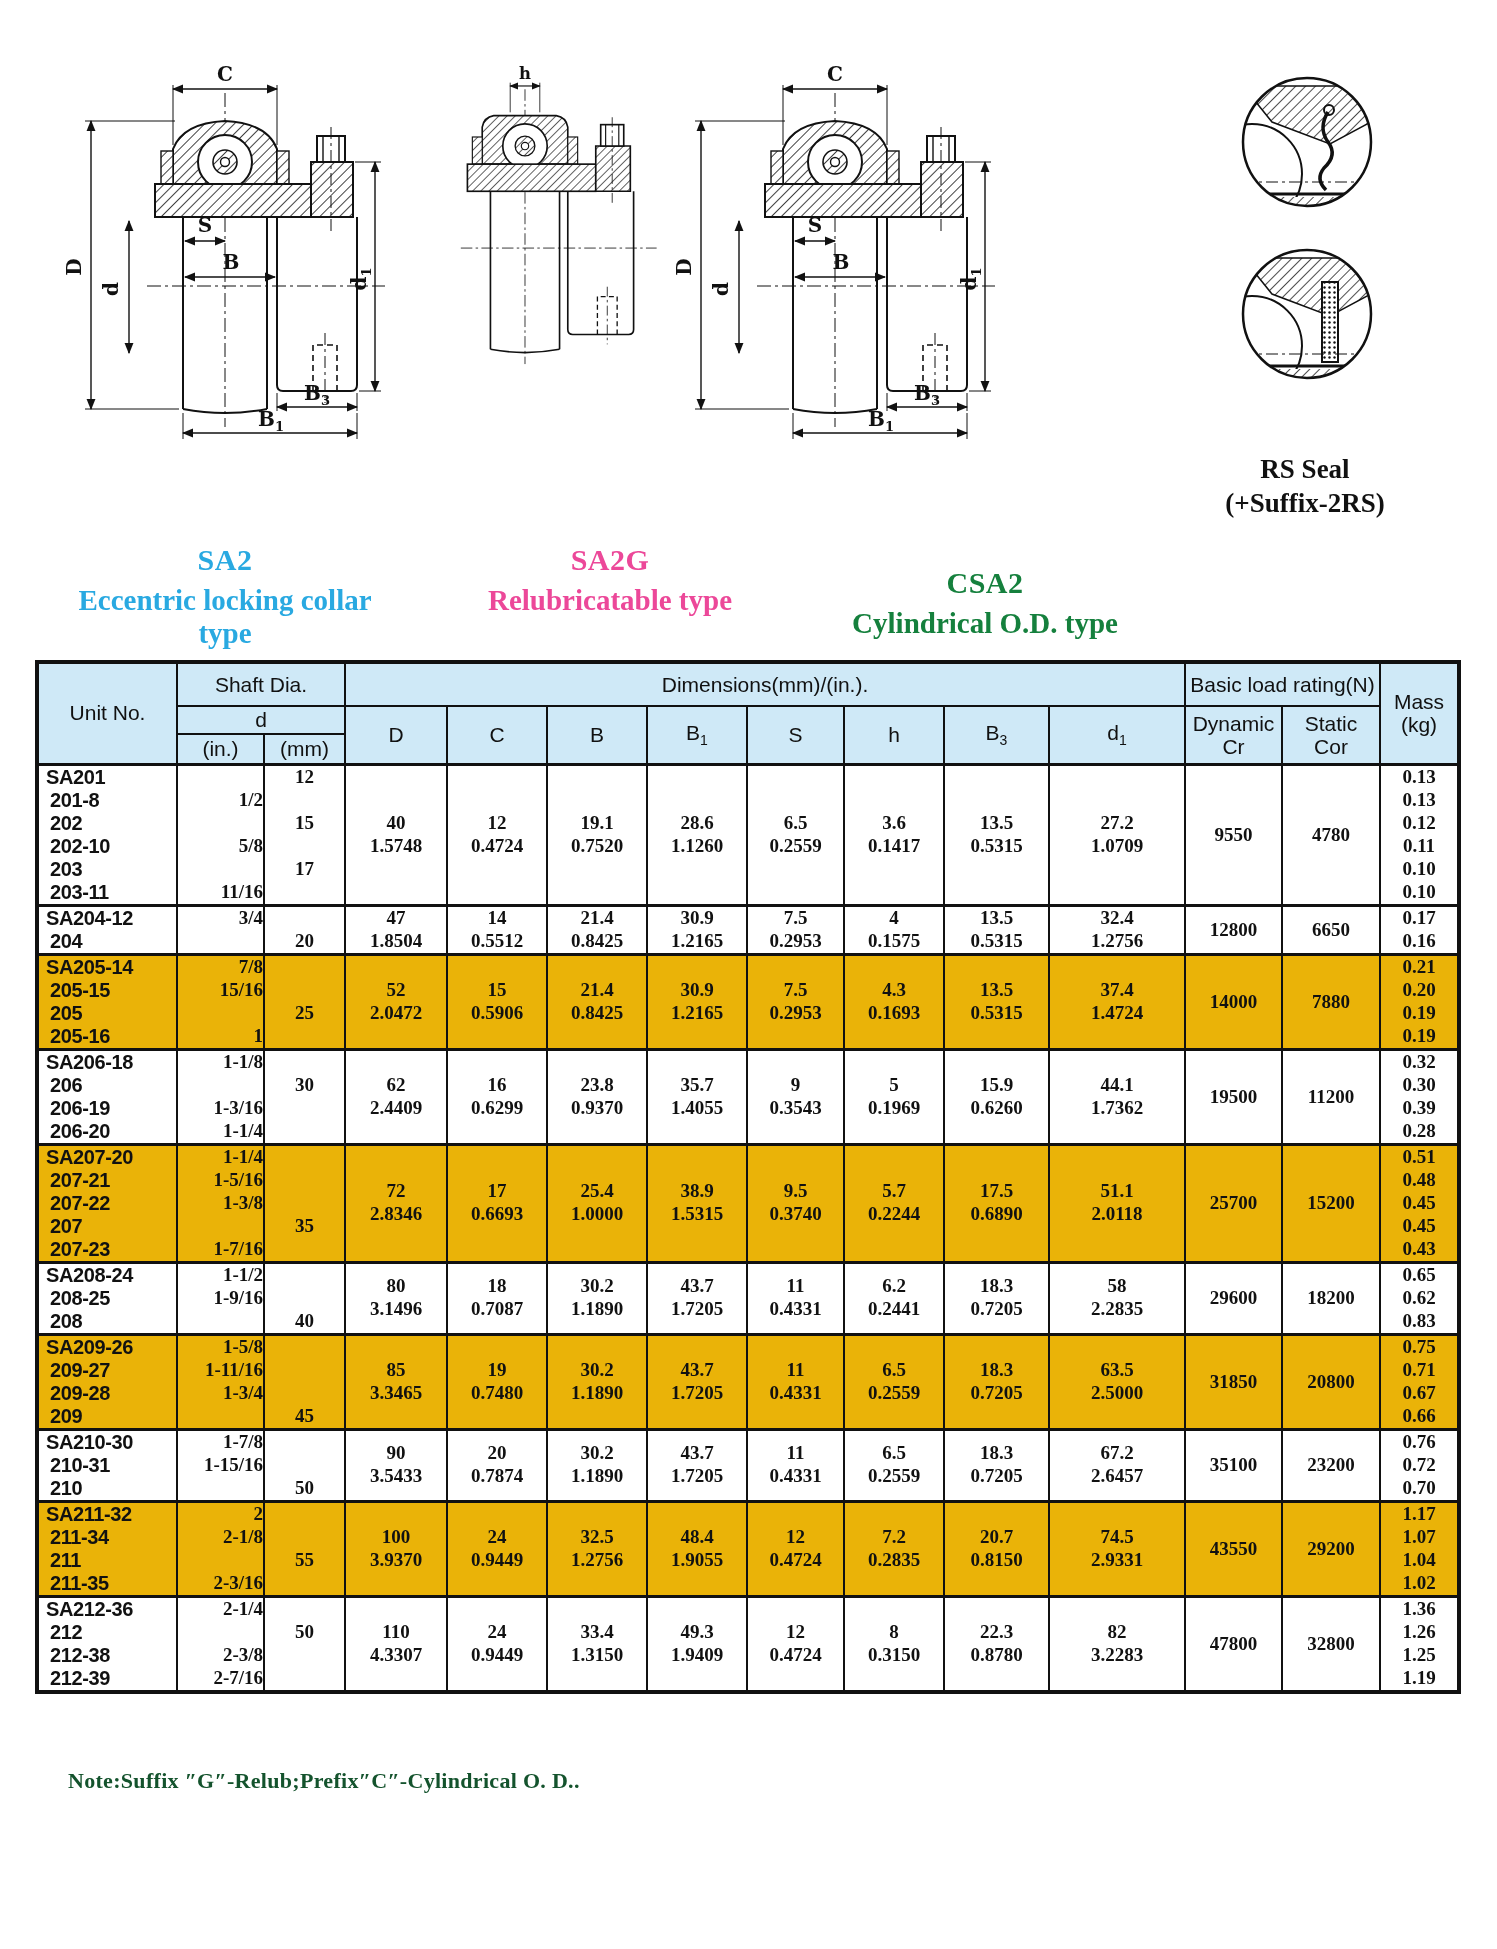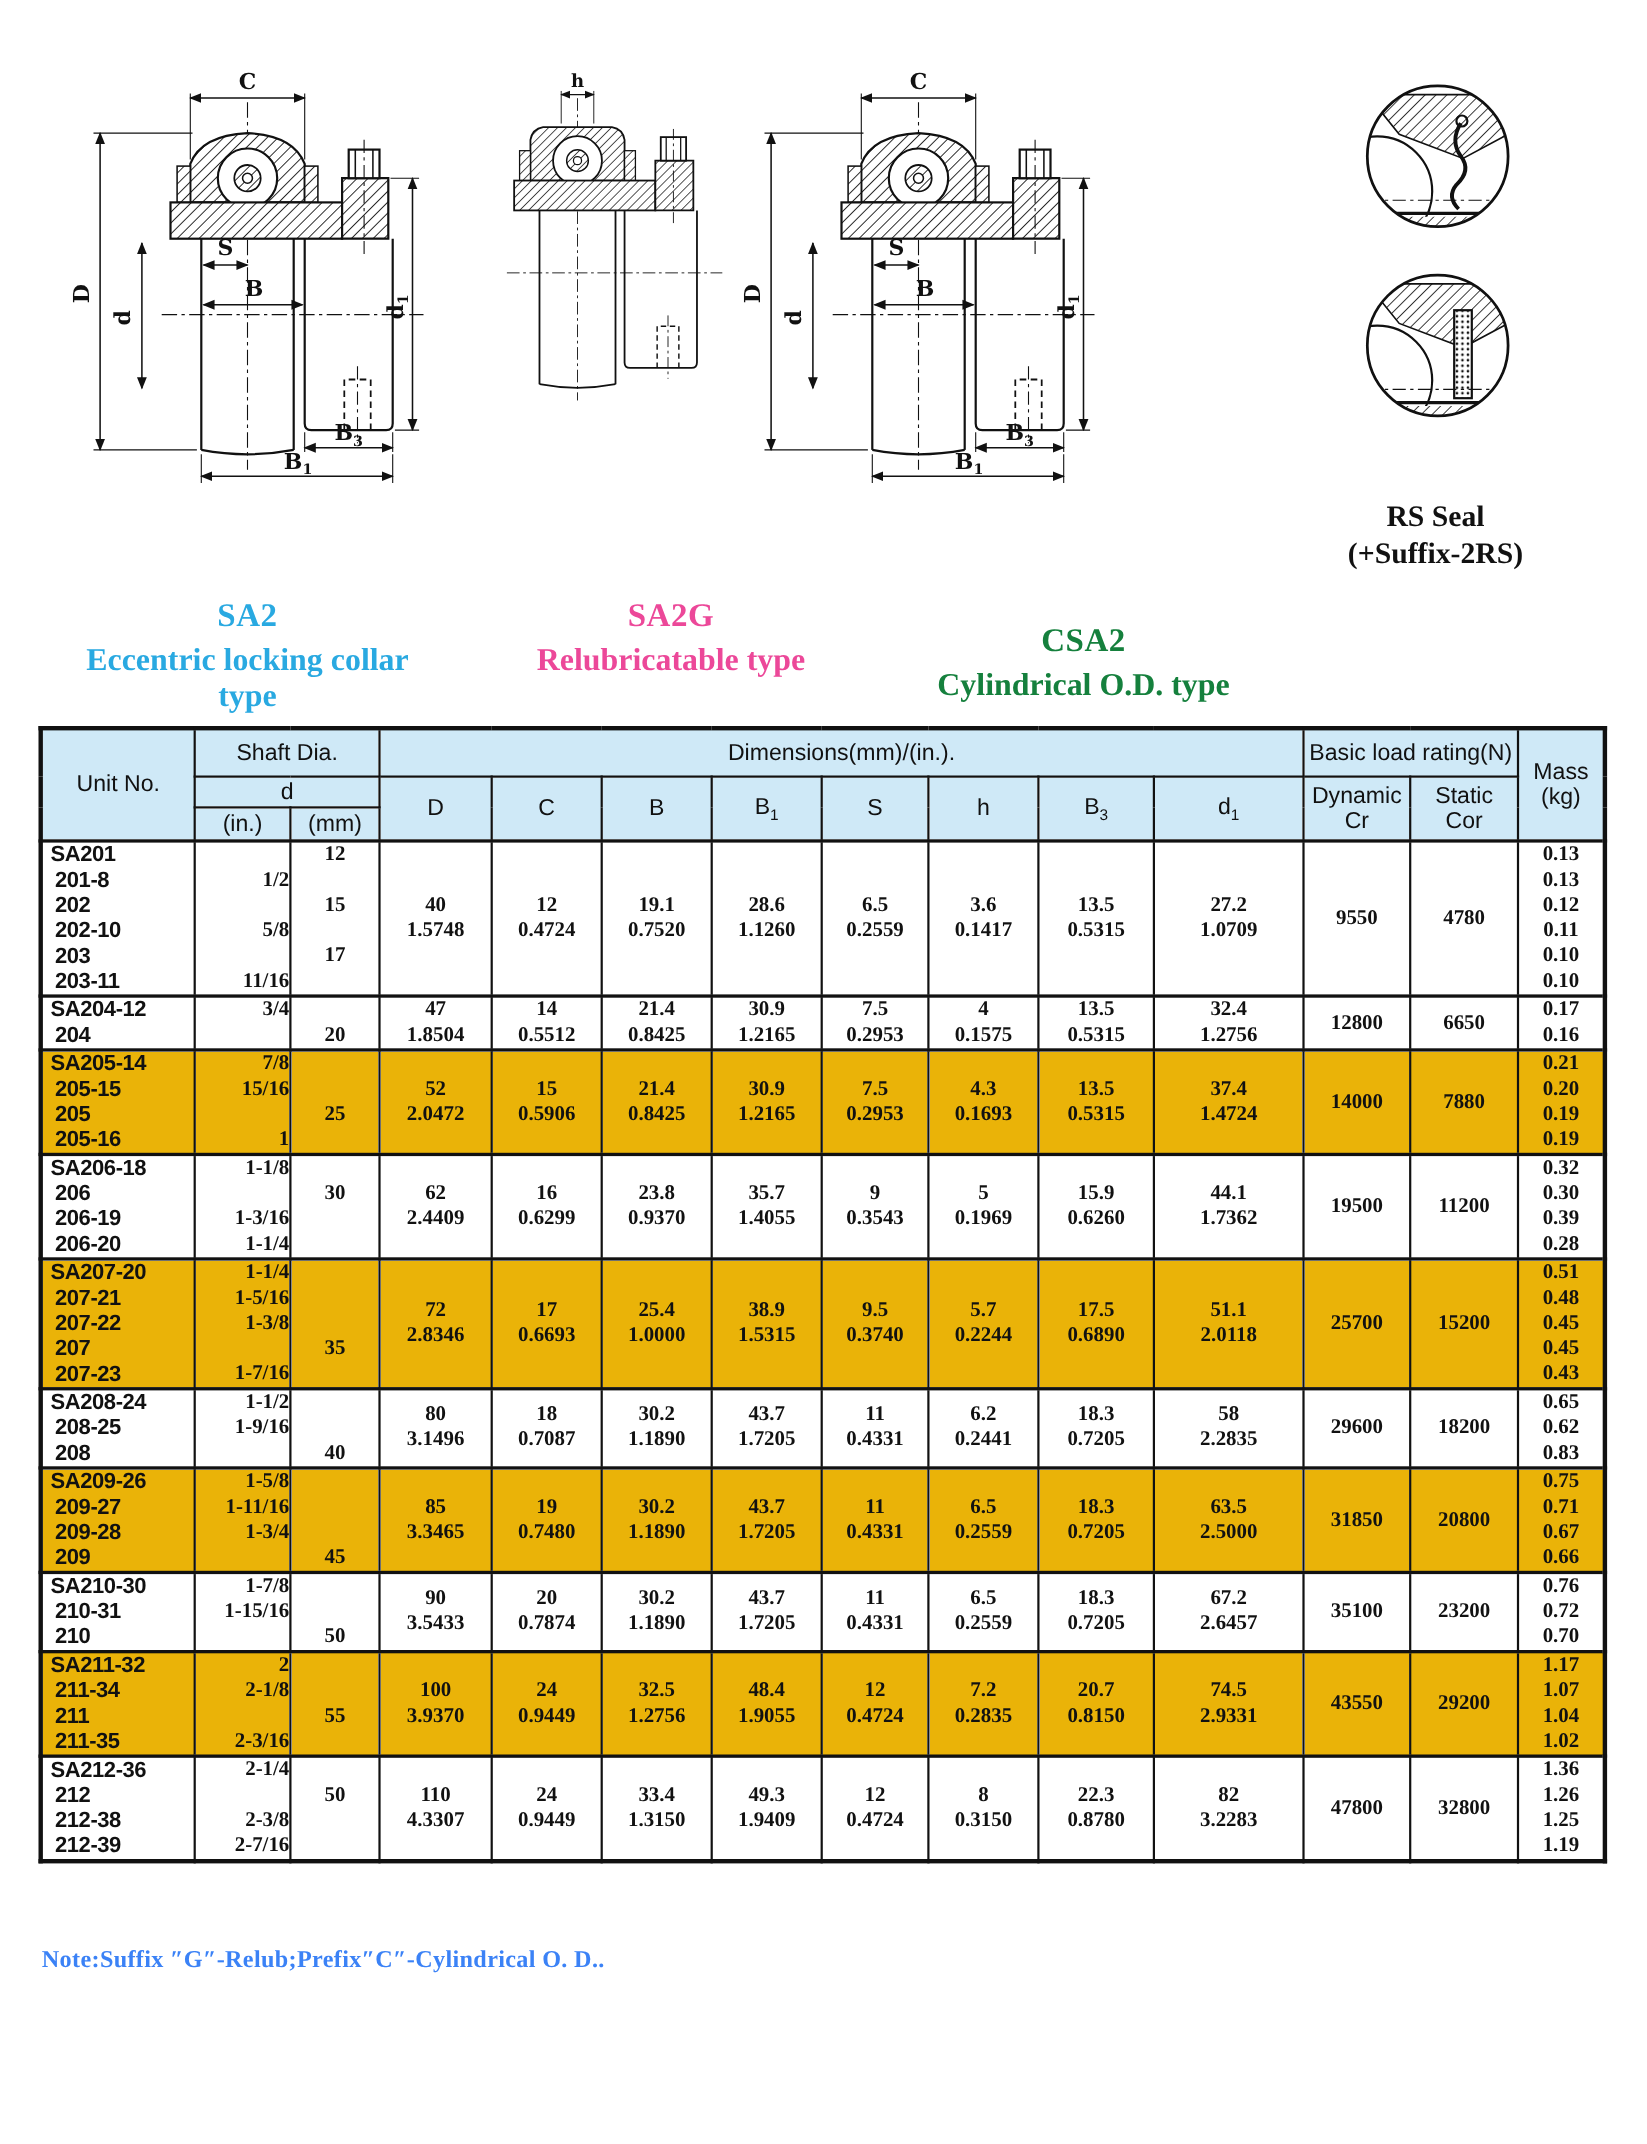--- a/index.html
+++ b/index.html
@@ -5,21 +5,21 @@
   * { margin:0; padding:0; box-sizing:border-box; }
   body { background:#fff; }
   .page { position:relative; width:1497px; height:1949px; background:#ffffff;
           font-family:"Liberation Sans",sans-serif; color:#111; overflow:hidden; }
   .drawing { position:absolute; }
   .dtitle { position:absolute; text-align:center; }
   .dtitle .code { font:700 30px "Liberation Serif",serif; letter-spacing:0.5px; }
   .dtitle .desc { font:700 29px "Liberation Serif",serif; margin-top:7px; }
   .seal-caption { position:absolute; text-align:center; color:#111; }
   .seal-caption div { font:700 27px "Liberation Serif",serif; line-height:34px; }
-  .note { position:absolute; font:700 22px "Liberation Serif",serif; color:#3b82f6; letter-spacing:0.3px; }
+  .note { position:absolute; font:700 22px "Liberation Serif",serif; color:#14532d; letter-spacing:0.3px;margin-left:30px; }
 
   table.spec { position:absolute; left:35px; top:660px; width:1422px;
                border-collapse:collapse; table-layout:fixed; border:4px solid #111; }
   table.spec th, table.spec td { border:2px solid #111; padding:0; overflow:hidden; }
   thead th { background:#cfe9f7; font:400 21px "Liberation Sans",sans-serif;
              text-align:center; vertical-align:middle; }
   thead .two-line div { line-height:23px; }
   .hsub { font-size:14px; }
   #hrow1 { height:44px; } #hrow2 { height:28px; } #hrow3 { height:30px; }
   tbody tr { border-top:3px solid #111; }

